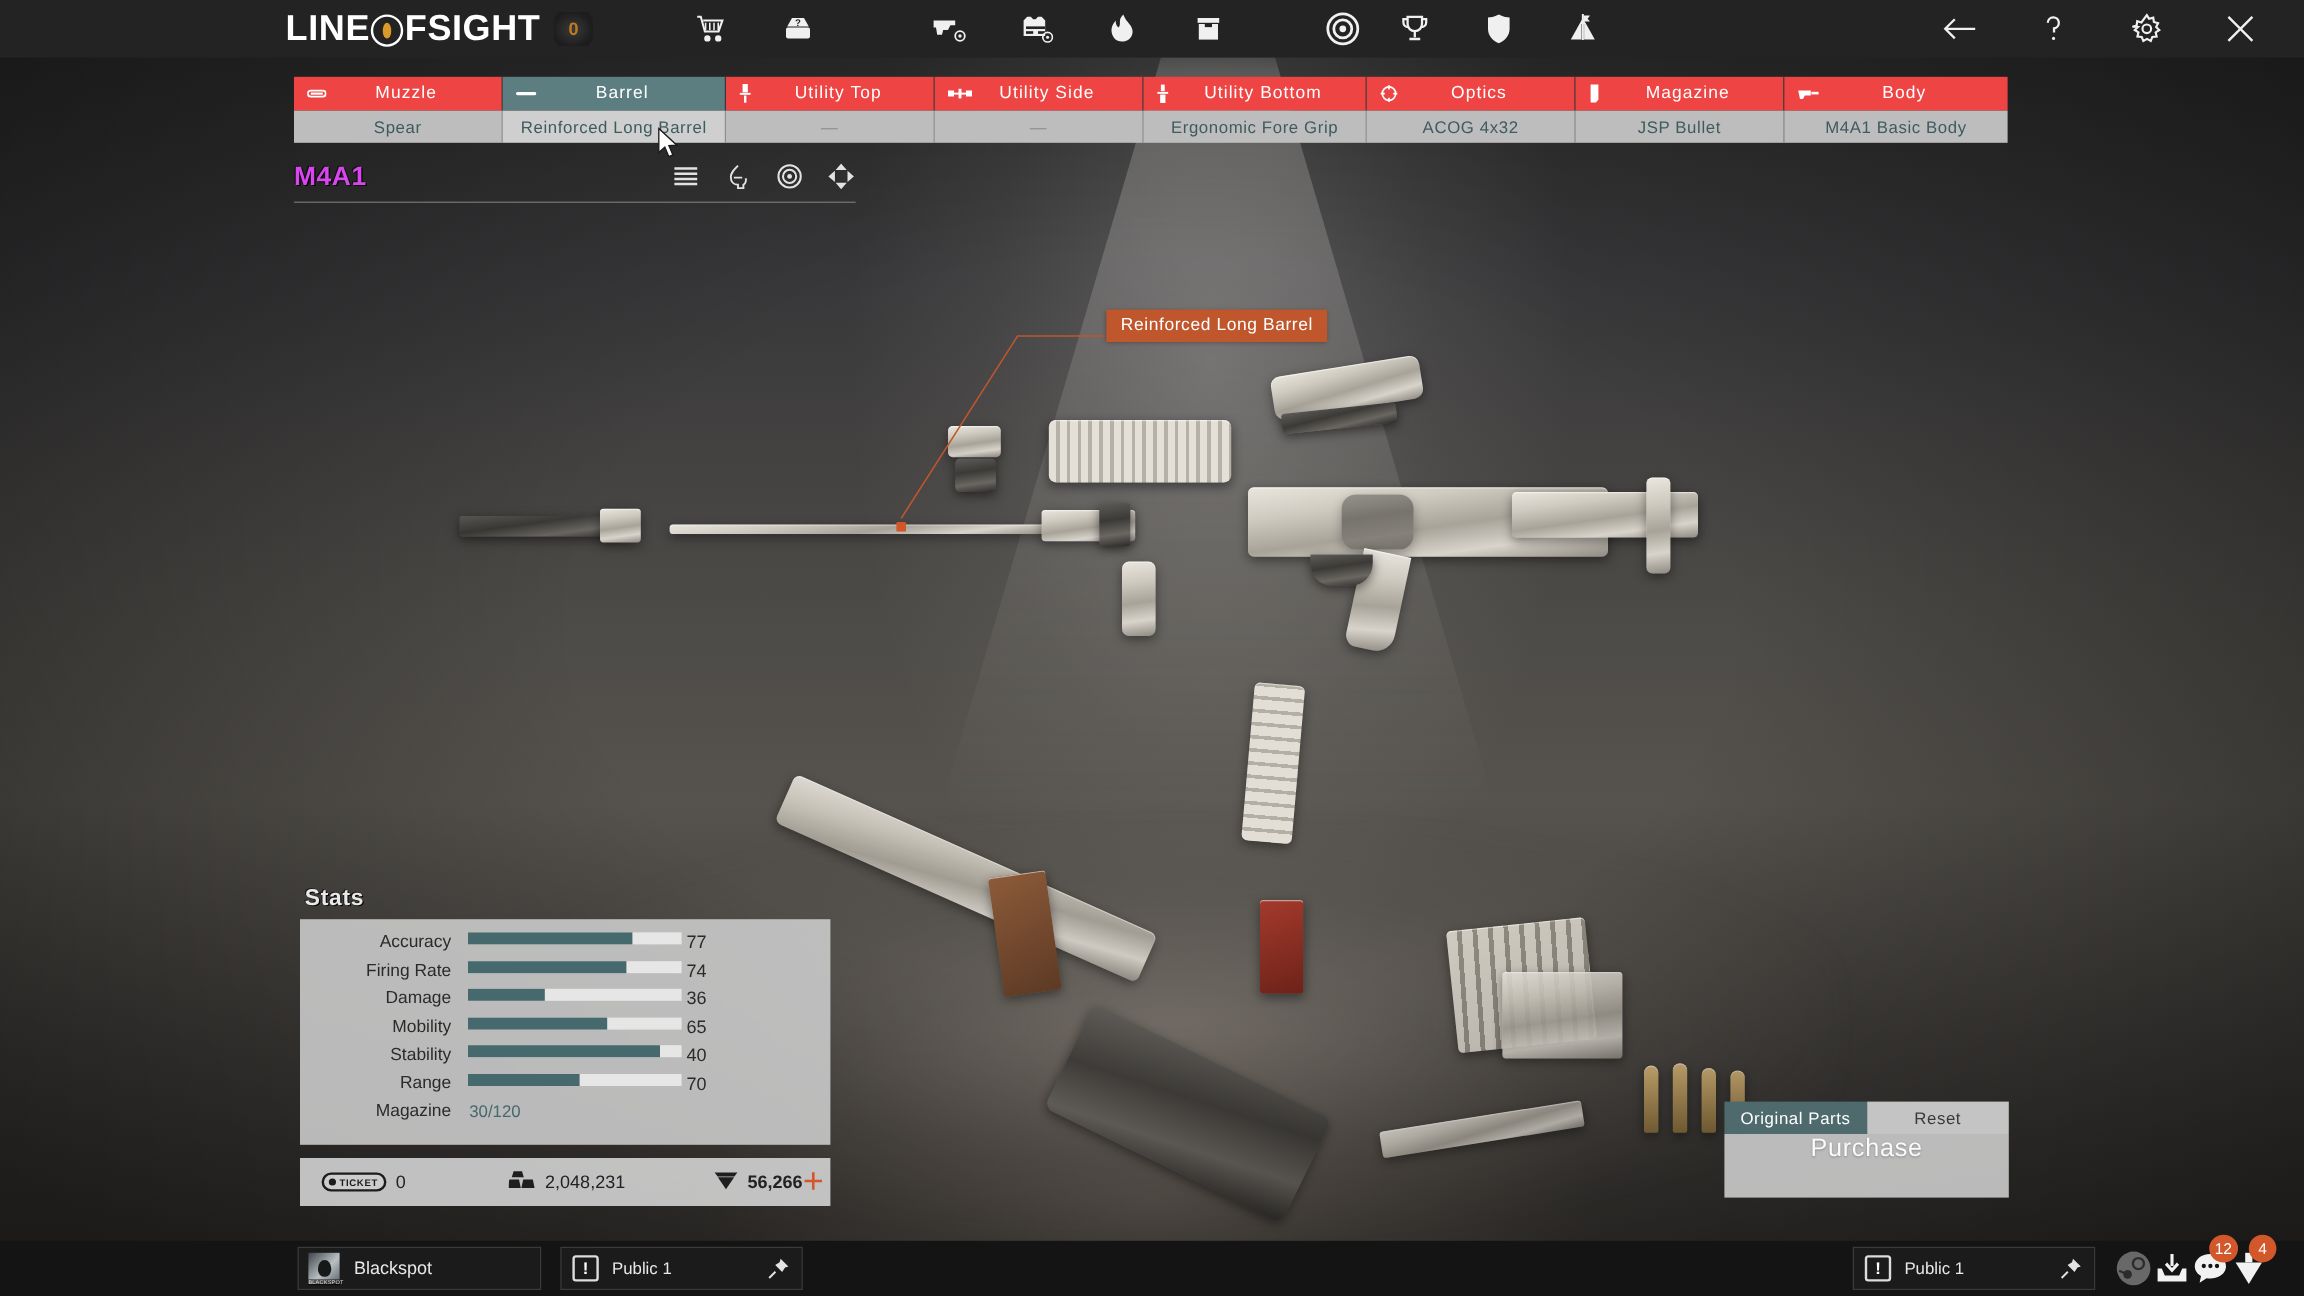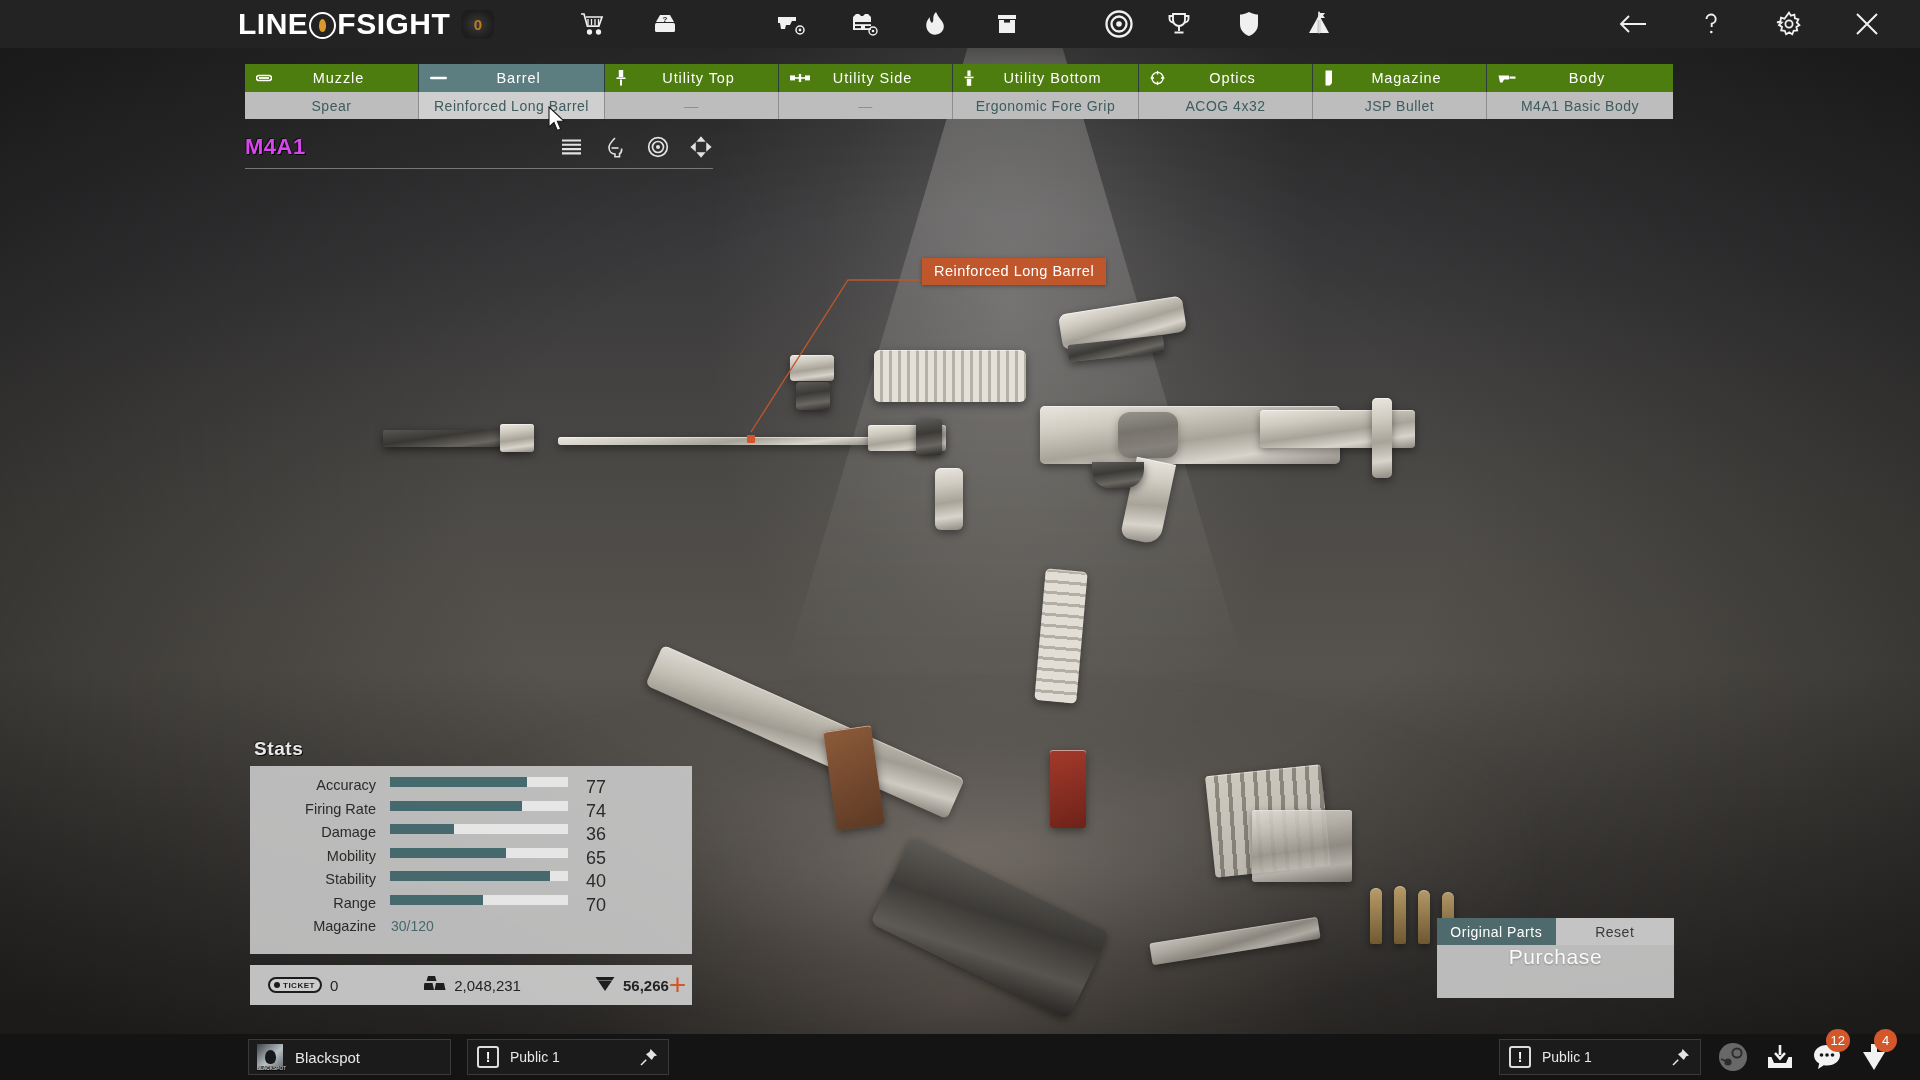--- a/index.html
+++ b/index.html
@@ -96,21 +96,21 @@
   .win-ctrls { margin-left: auto; margin-right: 36px; display:flex; align-items:center; gap: 44px; }
 
   
   .slots {
     position: absolute; left: 245px; top: 64px; width: 1428px;
     z-index: 30; display: flex;
   }
   .slot-col { flex: 1 1 0; min-width: 0; }
   .slot-col.wide { flex: 1.07 1 0; }
   .slot-head {
-    height: 28px; background: #4d7c0f;
+    height: 28px; background: #ef4444;
     border-right: 1px solid #2c3d3e;
     display: flex; align-items: center; position: relative;
     cursor: pointer;
   }
   .slot-col:last-child .slot-head { border-right: none; }
   .slot-head .sicon {
     position: absolute; left: 11px; top: 50%; transform: translateY(-50%);
     color: #ffffff; display:flex; align-items:center;
   }
   .slot-head .stitle {
@@ -175,21 +175,21 @@
   .stat-row { display:flex; align-items:flex-start; height: 23.5px; }
   .stat-label {
     width: 140px; text-align: right; padding-right: 14px;
     font-size: 14.5px; color: #2b2b2b;
   }
   .stat-bar {
     width: 178px; height: 10px; background: #e6e6e6; position: relative;
   }
   .stat-fill { height: 100%; background: #46696e; }
   .stat-num {
-    margin-left: 18px; font-size: 18px; color: #2b2b2b;
+    margin-left: 4px; font-size: 15px; color: #2b2b2b;
     width: 30px; text-align: left;
   }
   .stat-row.mag .stat-mag {
     width: 178px; font-size: 14px; color: #46696e; padding-left: 1px;
   }
 
   
   .currency {
     position: absolute; left: 250px; top: 965px; width: 442px; height: 40px;
     background: rgba(205,205,205,0.93);
@@ -261,21 +261,21 @@
     color: #d8d8d8; text-align:center; letter-spacing: 0.2px; background: rgba(0,0,0,0.55);
   }
   .tb-label { color: #e8e8e8; font-size: 15px; }
   .tb-label.small { font-size: 14px; }
   .excl-box {
     width: 22px; height: 22px; border: 2px solid #dddddd; border-radius: 3px;
     display:flex; align-items:center; justify-content:center;
     color: #ffffff; font-size: 14px; font-weight: bold; line-height: 1;
   }
   .pin { margin-left: auto; color: #e3e3e3; display:flex; align-items:center; cursor: pointer; }
-  .tray { display:flex; align-items:center; gap: 15px; margin-left: 16px; margin-right: 30px; }
+  .tray { display:flex; align-items:center; margin-left: 16px; margin-right: 30px; }
   .tray-ic { position: relative; width: 32px; height: 32px; display:flex; align-items:center; justify-content:center;
              color: #f2f2f2; cursor: pointer; }
   .badge {
     position: absolute; top: -12px; right: -7px;
     min-width: 23px; height: 23px; border-radius: 50%;
     background: #d2572a; color: #ffffff; font-size: 13px;
     display:flex; align-items:center; justify-content:center;
     padding: 0 5px; z-index: 3;
   }
   .steam-ic { opacity: 0.45; }

